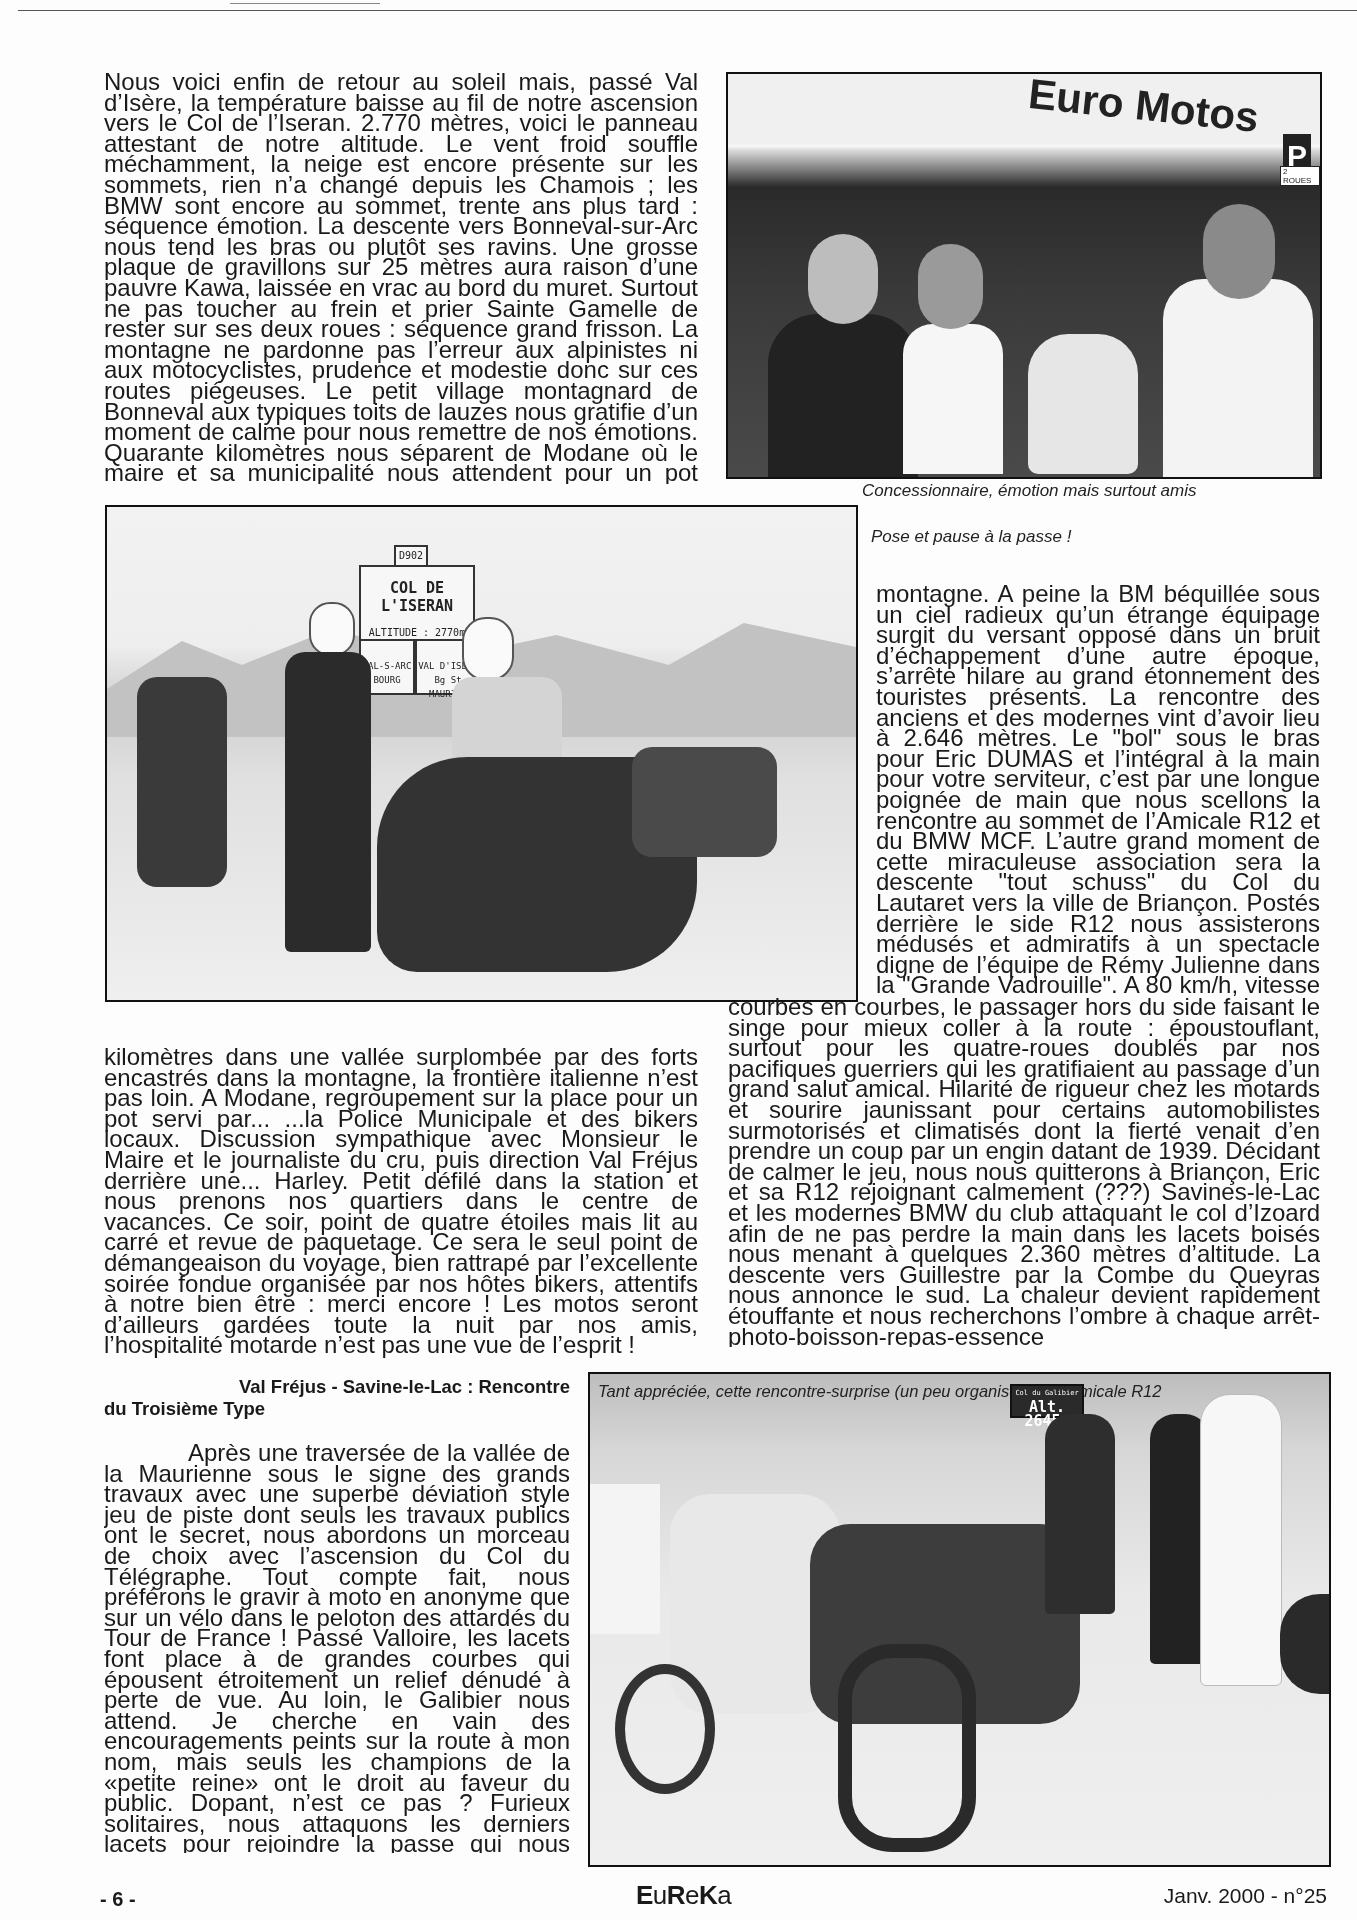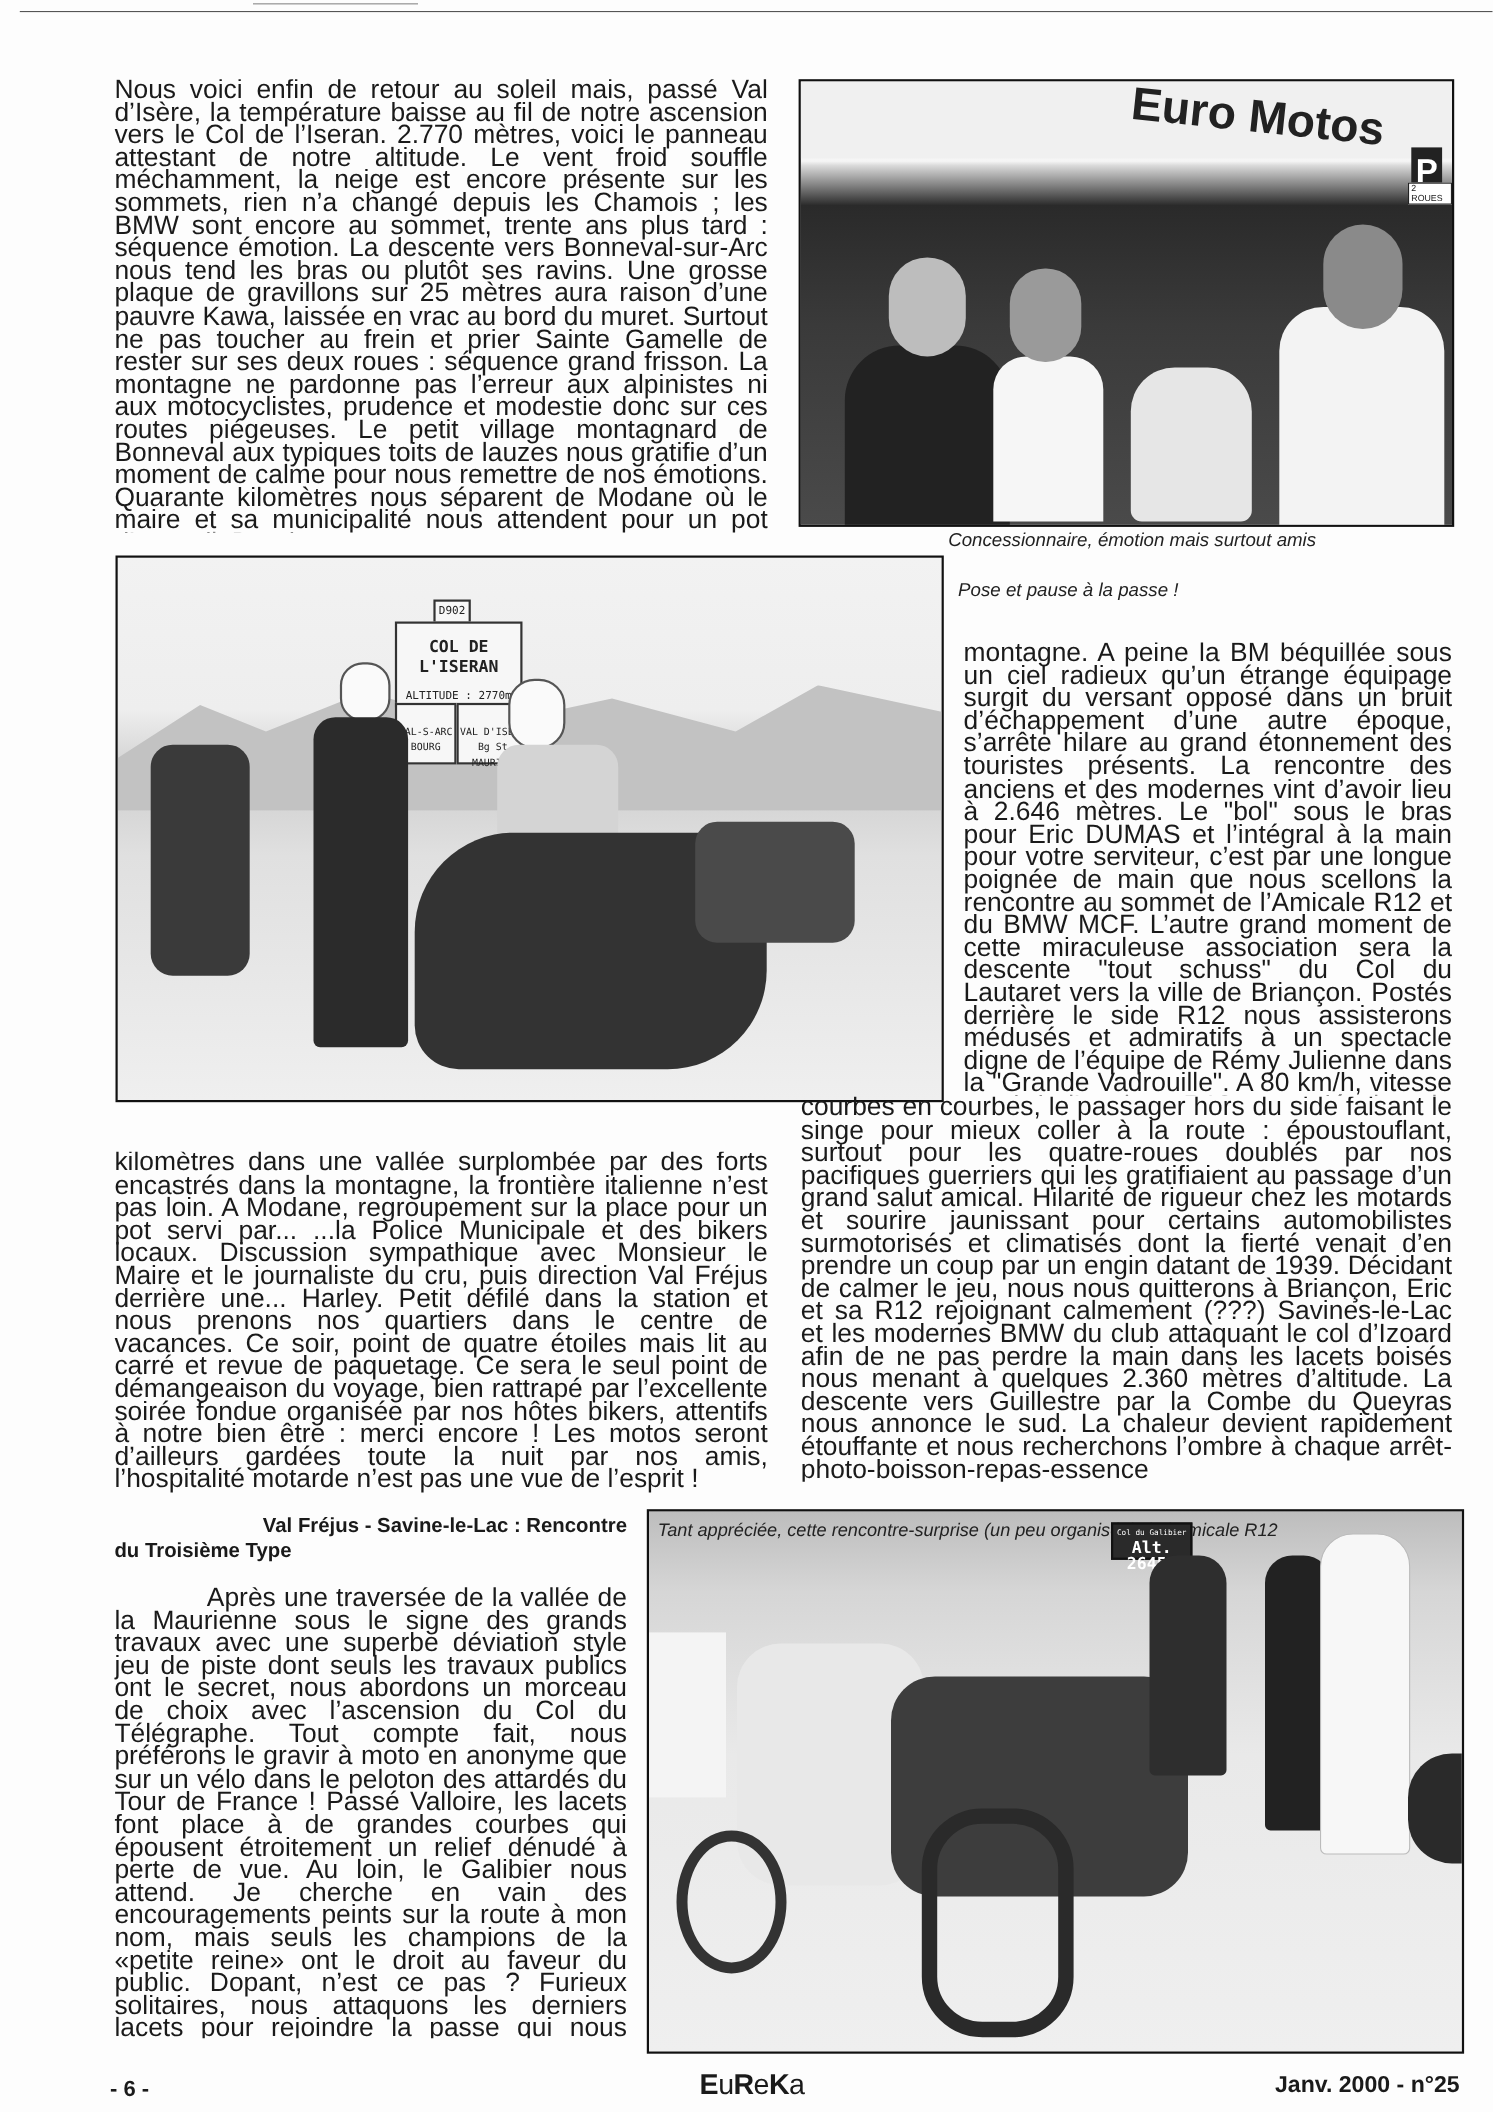--- a/index.html
+++ b/index.html
@@ -9,21 +9,21 @@
   .rule-top2 { position:absolute; left:230px; top:3px; width:150px; height:1px; background:#888; }
   .text-block { position:absolute; font-size:24px; line-height:20.6px; text-align:justify; text-align-last:auto; }
   .text-block p { margin:0; }
   .photo { position:absolute; border:2px solid #111; overflow:hidden; }
   .caption { position:absolute; font-style:italic; font-size:17px; color:#222; white-space:nowrap; }
   .heading { position:absolute; font-weight:bold; font-size:18.5px; line-height:22px; }
   .footer-left { position:absolute; left:100px; top:1888px; font-weight:bold; font-size:20px; }
   .footer-brand { position:absolute; left:636px; top:1880px; font-size:26px; font-family:"Liberation Sans", sans-serif; letter-spacing:-0.5px; }
   .footer-brand b { font-weight:900; }
   .footer-brand span.lt { font-weight:normal; }
-  .footer-right { position:absolute; right:30px; top:1884px; font-weight:bold; font-size:21px; }
+  .footer-right { position:absolute; right:30px; top:1884px; font-weight:normal; font-size:21px; }
   
   .ph-euro { background:linear-gradient(#e8e8e8 0%, #f5f5f5 18%, #d9d9d9 19%, #2a2a2a 28%, #3a3a3a 55%, #4a4a4a 100%); }
   .ph-iseran { background:linear-gradient(#f2f2f2 0%, #eeeeee 28%, #cfcfcf 40%, #e0e0e0 55%, #efefef 100%); }
   .ph-galibier { background:linear-gradient(#bdbdbd 0%, #d6d6d6 15%, #e9e9e9 45%, #efefef 100%); }
   .sign { position:absolute; background:#f7f7f7; border:2px solid #333; text-align:center; font-family:"DejaVu Sans Mono", monospace; color:#222; }
   .dark { position:absolute; background:#222; }
   .mid { position:absolute; background:#6a6a6a; }
   .light { position:absolute; background:#f0f0f0; }
 </style>
 </head>

